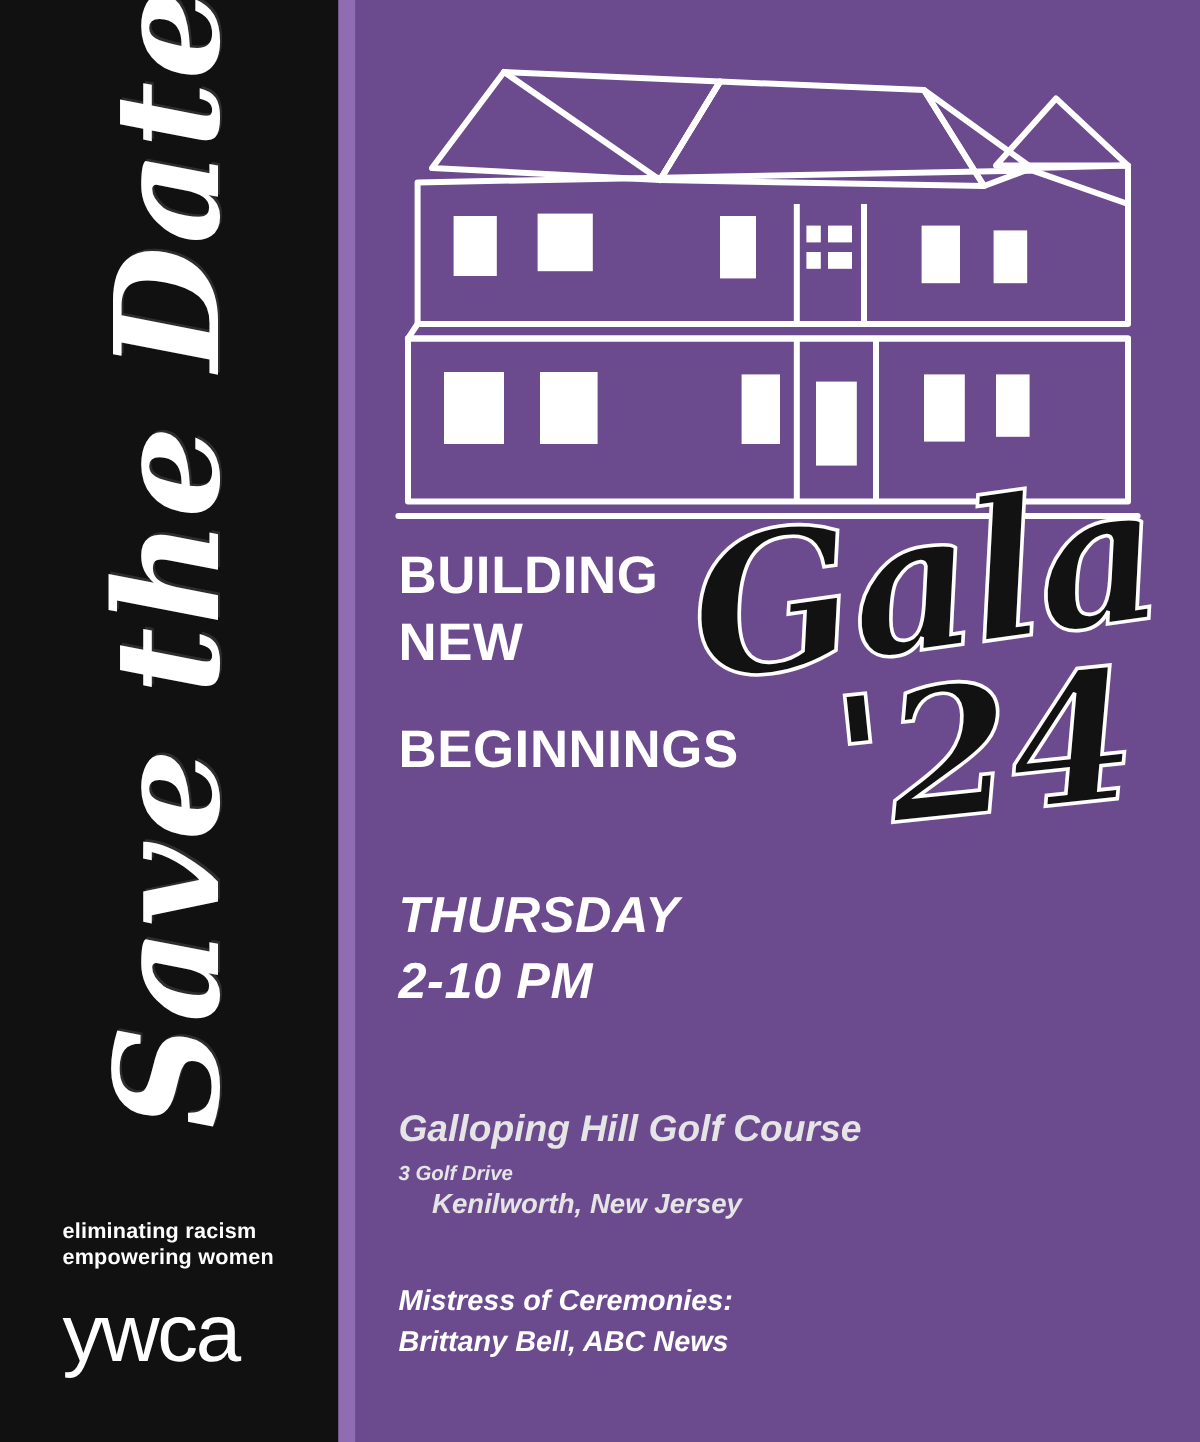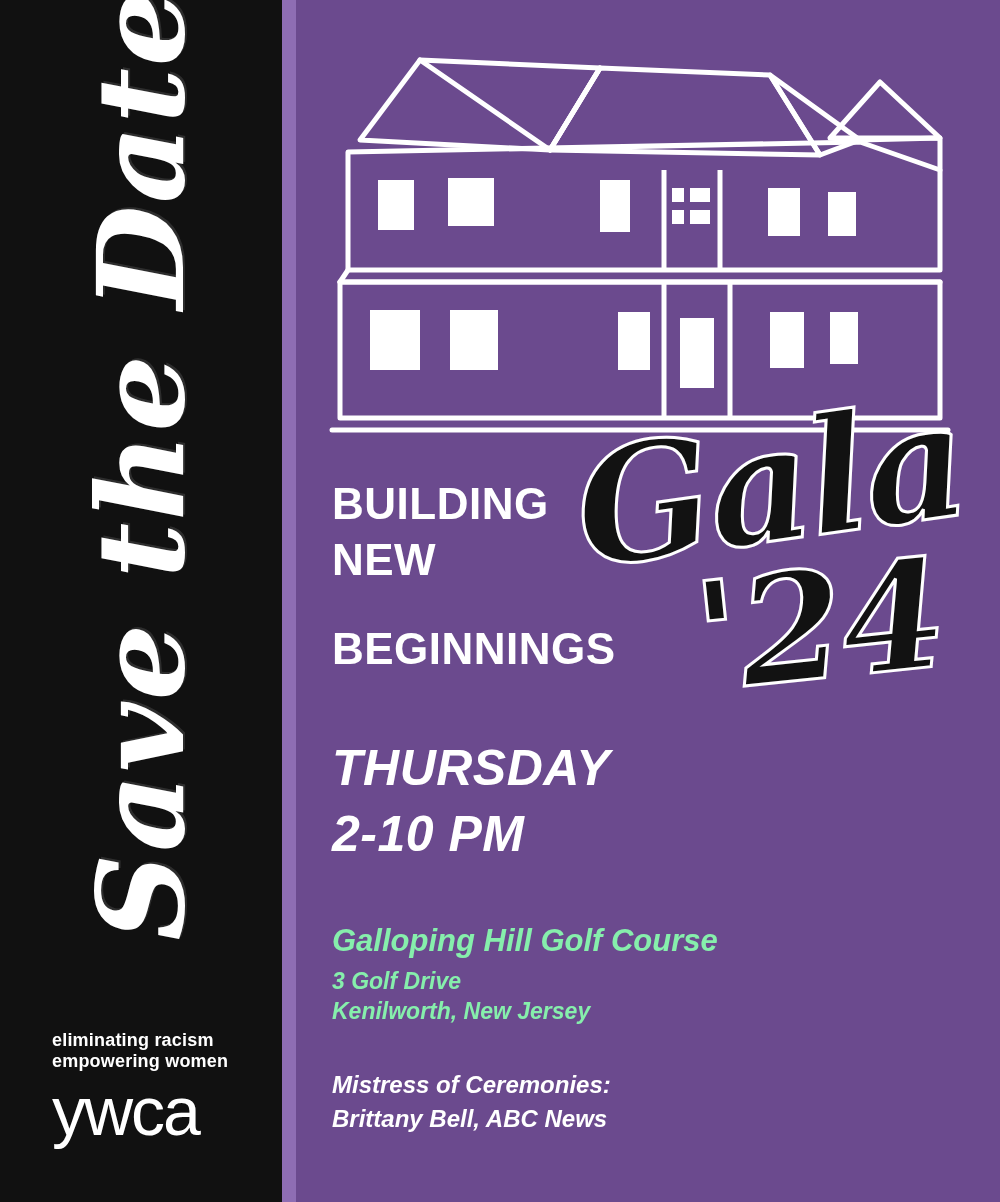--- a/index.html
+++ b/index.html
@@ -58,21 +58,21 @@
     position: absolute;
     left: 52px;
     bottom: 58px;
     color: #ffffff;
   }
   .logo-tagline {
     font-size: 18px;
     font-weight: bold;
     line-height: 1.22;
     letter-spacing: 0.2px;
-    margin-bottom: 6px;
+    margin-bottom: 20px;
   }
   .logo-word {
     font-size: 68px;
     font-weight: normal;
     letter-spacing: -2px;
     line-height: 0.95;
   }
 
   
   .building {
@@ -118,57 +118,57 @@
     color: #121212;
     transform: rotate(-6deg);
     -webkit-text-stroke: 3px #ffffff;
     letter-spacing: -2px;
   }
 
   
   .headline {
     position: absolute;
     left: 332px;
-    top: 476px;
+    top: 452px;
     width: 330px;
     color: #ffffff;
     font-size: 44px;
     font-weight: bold;
     line-height: 1.28;
     letter-spacing: 0.5px;
   }
   .headline .line-1 { display: block; text-align: left; }
   .headline .line-2 { display: block; text-align: left; }
   .headline .line-3 { display: block; text-align: left; margin-top: 32px; }
 
   
   .date-block {
     position: absolute;
     left: 332px;
     top: 735px;
     color: #ffffff;
     font-style: italic;
     font-weight: bold;
-    font-size: 50px;
+    font-size: 42px;
     line-height: 1.32;
     letter-spacing: 0.5px;
   }
 
   
   .venue-block {
     position: absolute;
     left: 332px;
     top: 922px;
-    color: #86efac;
+    color: #e5e5e5;
     font-style: italic;
     font-weight: bold;
   }
   .venue-name { font-size: 31px; line-height: 1.25; margin-bottom: 6px; }
-  .venue-street { font-size: 23px; line-height: 1.3; }
-  .venue-city { font-size: 23px; line-height: 1.3; }
+  .venue-street { font-size: 17px; line-height: 1.3; }
+  .venue-city { font-size: 23px; line-height: 1.3; margin-left: 28px; }
 
   
   .mc-block {
     position: absolute;
     left: 332px;
     top: 1068px;
     color: #ffffff;
     font-style: italic;
     font-weight: bold;
     font-size: 24px;

